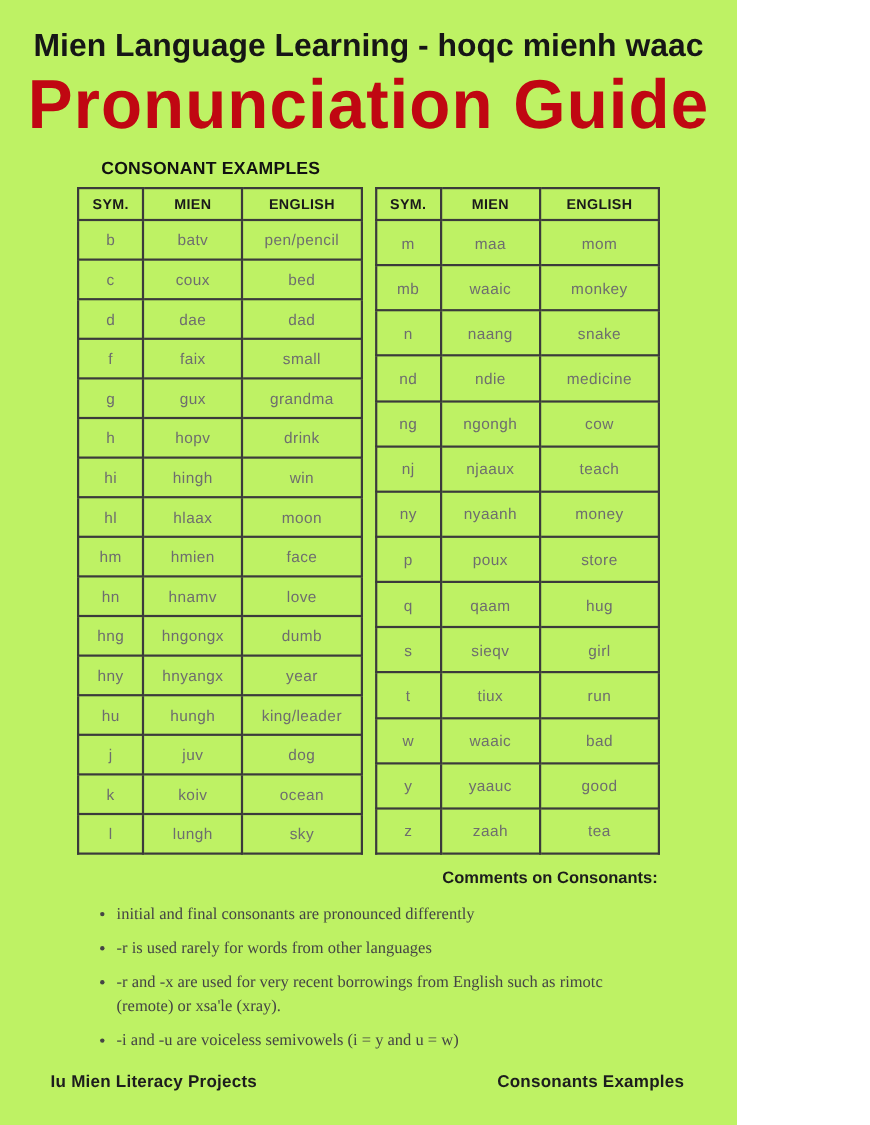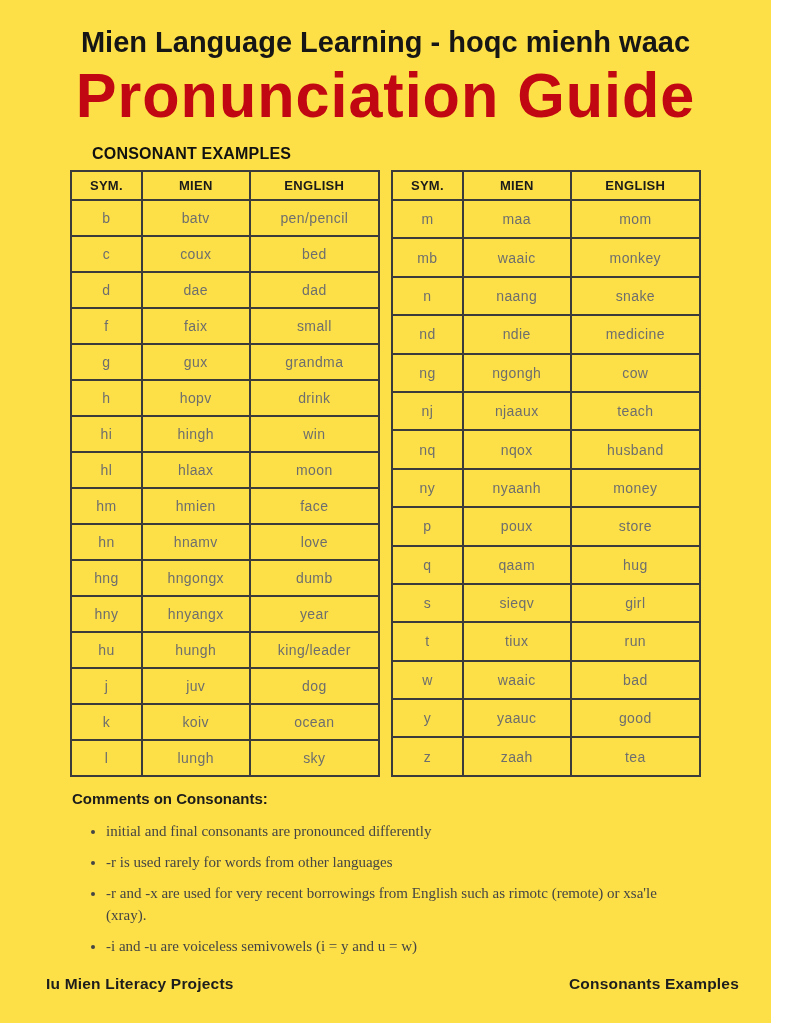--- a/index.html
+++ b/index.html
@@ -1,19 +1,19 @@
 <!DOCTYPE html>
 <html><head>
 <meta charset="utf-8">
 <style>
   * { margin: 0; padding: 0; box-sizing: border-box; }
   html, body { background: #ffffff; }
   .page {
-    width: 771px; height: 1023px;
-    background: #fde047;
+    width: 670px; height: 1023px;
+    background: #bef264;
     font-family: "Liberation Sans", sans-serif;
     position: relative;
     overflow: hidden;
   }
   .main-title {
     margin-top: 26px;
     text-align: center;
     font-size: 29px;
     font-weight: bold;
     color: #161616;
@@ -68,37 +68,38 @@
   .col-sym { width: 23%; }
   .col-mien { width: 35%; }
   .col-english { width: 42%; }
   .comments {
     margin: 13px 72px 0 72px;
   }
   .comments-heading {
     font-size: 15px;
     font-weight: bold;
     color: #1c1c1c;
+    text-align: right;
   }
   .comments ul {
     margin: 13px 0 0 14px;
     padding-left: 20px;
     list-style: disc;
   }
   .comments li {
     font-size: 15px;
     color: #454545;
     margin-bottom: 9px;
     line-height: 22px;
     max-width: 645px;
     font-family: Liberation Serif, serif;
   }
   .footer {
     position: absolute;
-    left: 46px; right: 32px; bottom: 30px;
+    left: 46px; right: 48px; bottom: 30px;
     display: flex;
     justify-content: space-between;
     font-size: 15.5px;
     font-weight: bold;
     color: #1d1d1d;
     letter-spacing: 0.2px;
   }
 </style>
 </head>
 <body>
@@ -248,25 +249,20 @@
             <td>ng</td>
             <td>ngongh</td>
             <td>cow</td>
           </tr>
           <tr>
             <td>nj</td>
             <td>njaaux</td>
             <td>teach</td>
           </tr>
           <tr>
-            <td>nq</td>
-            <td>nqox</td>
-            <td>husband</td>
-          </tr>
-          <tr>
             <td>ny</td>
             <td>nyaanh</td>
             <td>money</td>
           </tr>
           <tr>
             <td>p</td>
             <td>poux</td>
             <td>store</td>
           </tr>
           <tr>

